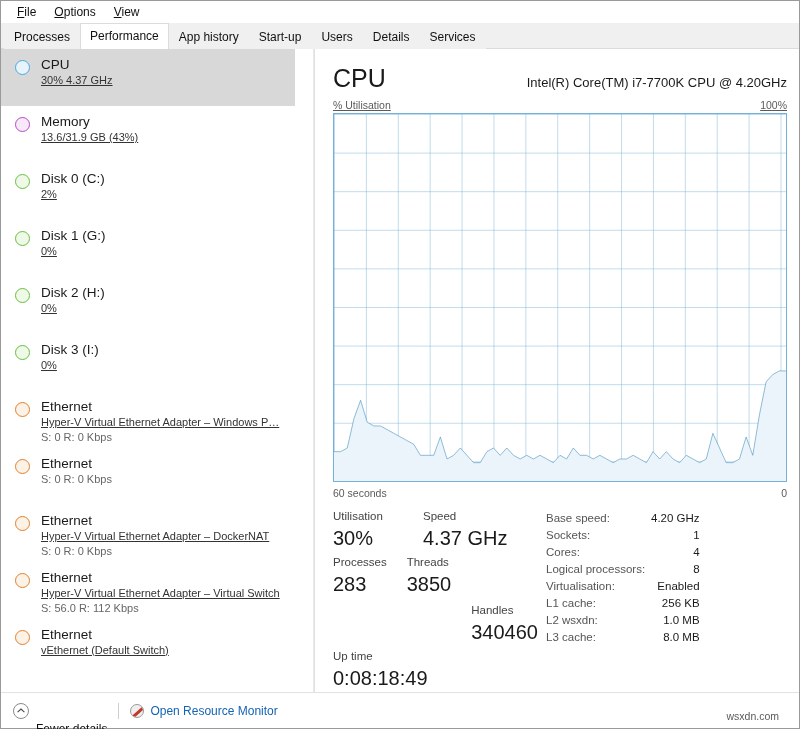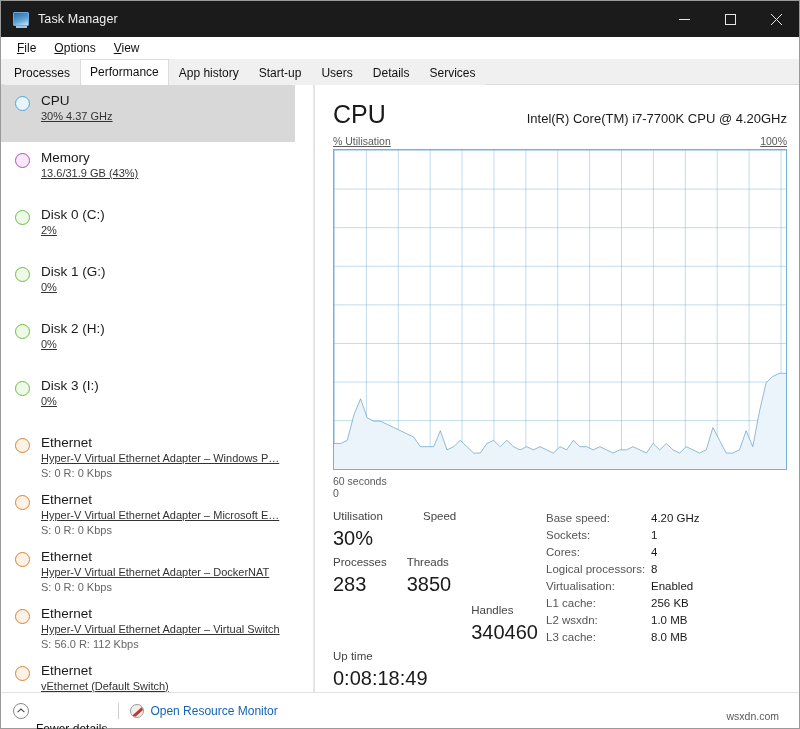--- a/index.html
+++ b/index.html
@@ -147,37 +147,36 @@
     background-image:
       linear-gradient(to right, rgba(116,176,216,.45) 1px, transparent 1px),
       linear-gradient(to bottom, rgba(116,176,216,.45) 1px, transparent 1px);
     background-size: 31.9px 38.6px;
   }
   .graph-svg { position: absolute; inset: 0; width: 100%; height: 100%; display:block; }
   .time-row {
     display: flex; justify-content: space-between;
     font-size: 10.5px; color: #5a5a5a;
     margin-top: 5px;
-    flex-direction: column;
   }
 
   
   .stats { display: flex; margin-top: 9px; }
   .stats-left { width: 205px; flex: 0 0 205px; }
   .stat-group { display: flex; margin-bottom: 2px; gap: 20px; }
   .stat-cell { }
   .stat-label { font-size: 11.5px; color: #444; line-height: 17px; }
   .stat-value { font-size: 20px; color: #1a1a1a; line-height: 27px; font-weight: 400; }
   .w-utilisation { width: 73px; }
   .w-speed { width: 120px; }
   .w-proc { width: 73px; }
   .w-thread { width: 66px; }
   .w-handle { width: 90px; margin-top: 48px; }
   .stats-right { margin-left: 8px; padding-top: 2px; }
-  .spec-row { display: flex; font-size: 11.5px; line-height: 17px; }
+  .spec-row { display: flex; font-size: 11.5px; line-height: 17px; justify-content: space-between; }
   .spec-key { width: 105px; color: #555; }
   .spec-val { color: #1a1a1a; }
 
   
   .footer {
     flex: 0 0 36px; height: 36px;
     border-top: 1px solid #e2e2e2;
     display: flex; align-items: center;
     padding-left: 12px; gap: 0;
     background: #ffffff;
@@ -203,42 +202,20 @@
   .watermark {
     position: absolute; right: 20px; bottom: 6px;
     font-size: 10.5px; color: #5a5a5a;
   }
 </style>
 </head>
 <body>
 
 <div class="window">
 
-  <div class="titlebar">
-    <div class="app-icon"></div>
-    <div class="title-text">Task Manager</div>
-    <div class="win-controls">
-      <div class="win-btn">
-        <svg width="11" height="11" viewBox="0 0 11 11">
-            <line x1="0" y1="5.5" x2="11" y2="5.5" stroke="#e6e6e6" stroke-width="1"></line>
-          </svg>
-      </div>
-      <div class="win-btn">
-        <svg width="11" height="11" viewBox="0 0 11 11">
-            <rect x="0.5" y="0.5" width="10" height="10" fill="none" stroke="#e6e6e6" stroke-width="1"></rect>
-          </svg>
-      </div>
-      <div class="win-btn">
-        <svg width="11" height="11" viewBox="0 0 11 11">
-            <line x1="0" y1="0" x2="11" y2="11" stroke="#e6e6e6" stroke-width="1"></line>
-            <line x1="11" y1="0" x2="0" y2="11" stroke="#e6e6e6" stroke-width="1"></line>
-          </svg>
-      </div>
-    </div>
-  </div>
 
   <div class="menubar">
     <div class="menu-item"><u>F</u><span>ile</span></div>
     <div class="menu-item"><u>O</u><span>ptions</span></div>
     <div class="menu-item"><u>V</u><span>iew</span></div>
   </div>
 
   <div class="tabstrip">
     <div class="tab">Processes</div>
     <div class="tab active">Performance</div>
@@ -300,21 +277,20 @@
             <div class="side-txt">
               <div class="side-title">Ethernet</div>
               <div class="side-sub">Hyper-V Virtual Ethernet Adapter – Windows P…</div>
               <div class="side-sub2">S: 0 R: 0 Kbps</div>
             </div>
           </div>
           <div class="side-item">
             <div class="dot" style="border-color: rgb(224, 128, 48); background: rgb(253, 242, 230);"></div>
             <div class="side-txt">
               <div class="side-title">Ethernet</div>
-              <div class="side-sub">Hyper-V Virtual Ethernet Adapter – Microsoft E…</div>
               <div class="side-sub2">S: 0 R: 0 Kbps</div>
             </div>
           </div>
           <div class="side-item">
             <div class="dot" style="border-color: rgb(224, 128, 48); background: rgb(253, 242, 230);"></div>
             <div class="side-txt">
               <div class="side-title">Ethernet</div>
               <div class="side-sub">Hyper-V Virtual Ethernet Adapter – DockerNAT</div>
               <div class="side-sub2">S: 0 R: 0 Kbps</div>
             </div>
@@ -364,20 +340,21 @@
 
       <div class="stats">
         <div class="stats-left">
           <div class="stat-group">
             <div class="stat-cell w-utilisation">
               <div class="stat-label">Utilisation</div>
               <div class="stat-value">30%</div>
             </div>
             <div class="stat-cell w-speed">
               <div class="stat-label">Speed</div>
+              <div class="stat-value">4.37 GHz</div>
             </div>
           </div>
           <div class="stat-group">
             <div class="stat-cell w-proc">
               <div class="stat-label">Processes</div>
               <div class="stat-value">283</div>
             </div>
             <div class="stat-cell w-thread">
               <div class="stat-label">Threads</div>
               <div class="stat-value">3850</div>

